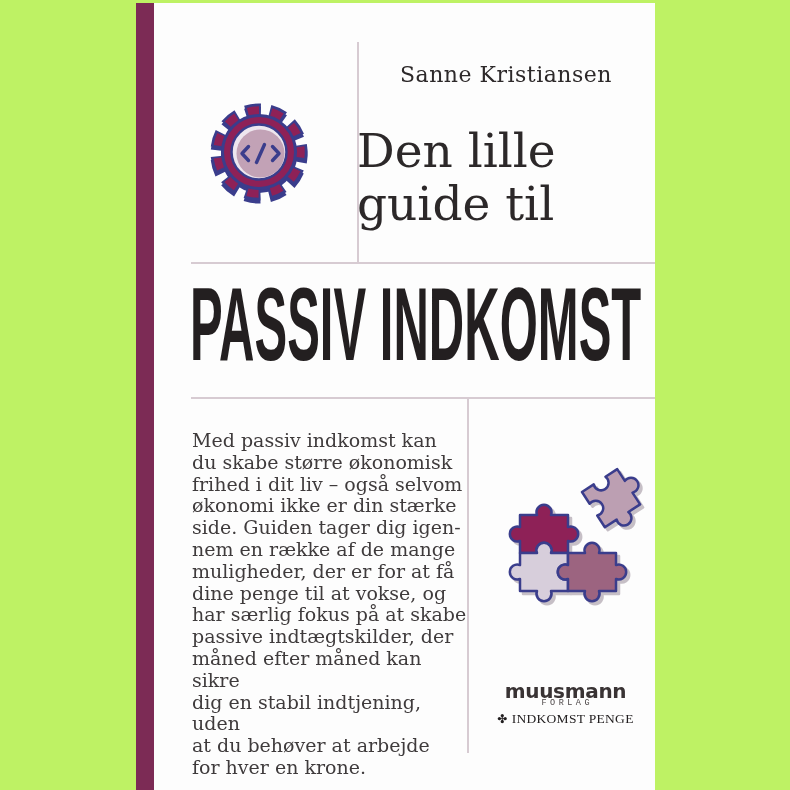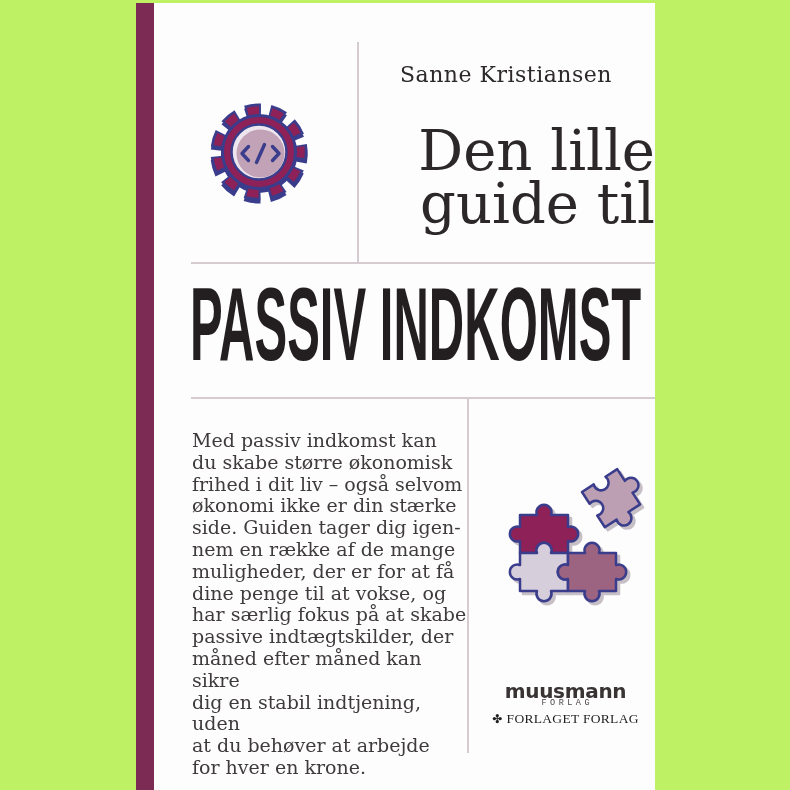--- a/index.html
+++ b/index.html
@@ -8,22 +8,22 @@
   .cover{position:absolute;left:136px;top:3px;width:519px;height:787px;background:#fdfdfd;}
   .spine{position:absolute;left:0;top:0;width:18px;height:100%;background:#7c2b55;}
   .divider{position:absolute;background:#d7cbd2;}
   #div-v-top{left:357px;top:42px;width:2px;height:221px;}
   #div-h1{left:191px;top:262px;width:464px;height:2px;}
   #div-h2{left:191px;top:397px;width:464px;height:2px;}
   #div-v-bottom{left:467px;top:399px;width:2px;height:354px;}
 
   .author{position:absolute;left:357px;top:62px;width:298px;text-align:center;
           font-size:22px;letter-spacing:.5px;color:#2d292a;}
-  .series-title{position:absolute;left:357px;top:124px;width:298px;text-align:right;
-          font-size:56px;line-height:53px;color:#2c2829;white-space:pre-line;}
+  .series-title{position:absolute;left:357px;top:124px;width:298px;text-align:left;
+          font-size:47px;line-height:53px;color:#2c2829;white-space:pre-line;}
   .main-title{position:absolute;left:190px;top:273px;white-space:nowrap;
           font-family:"Liberation Sans","DejaVu Sans",sans-serif;font-weight:bold;
           font-size:103px;line-height:1;color:#231f20;}
   .main-title span{display:inline-block;transform:scaleX(0.476);transform-origin:0 0;}
 
   .description{position:absolute;left:192px;top:430px;width:276px;text-align:left;
           font-size:19px;line-height:21.8px;color:#3f3b3c;white-space:pre-line;}
 
   .gear-svg{position:absolute;left:199px;top:92px;
           filter:drop-shadow(0px 3.5px 0 #3a3d8c);}
@@ -105,15 +105,15 @@
       <path fill="#9c6480" d="M70,91 L87,91 A7.5,7.5 0 1 1 101,91 L118,91
                L118,103 A7.5,7.5 0 1 1 118,117 L118,129
                L101,129 A7.5,7.5 0 1 1 87,129 L70,129
                L70,117 A7.5,7.5 0 1 1 70,103 Z"></path>
     </g>
   </svg>
 
   <div class="pub pub-name">muusmann</div>
   <div class="pub pub-sub">FORLAG</div>
   <div class="pub imprint">
-    <span class="glyph">✤</span><span>FORLAGET FORLAG</span>
+    <span class="glyph">✤</span><span>INDKOMST PENGE</span>
   </div>
 </div>
 
 </body></html>

